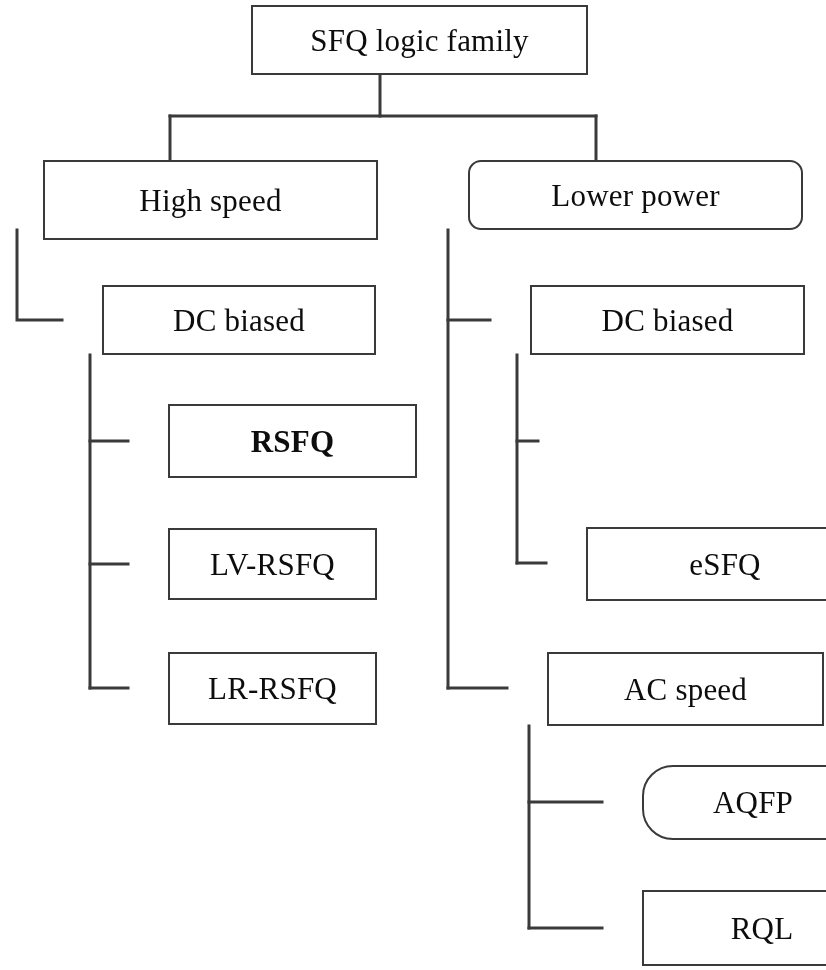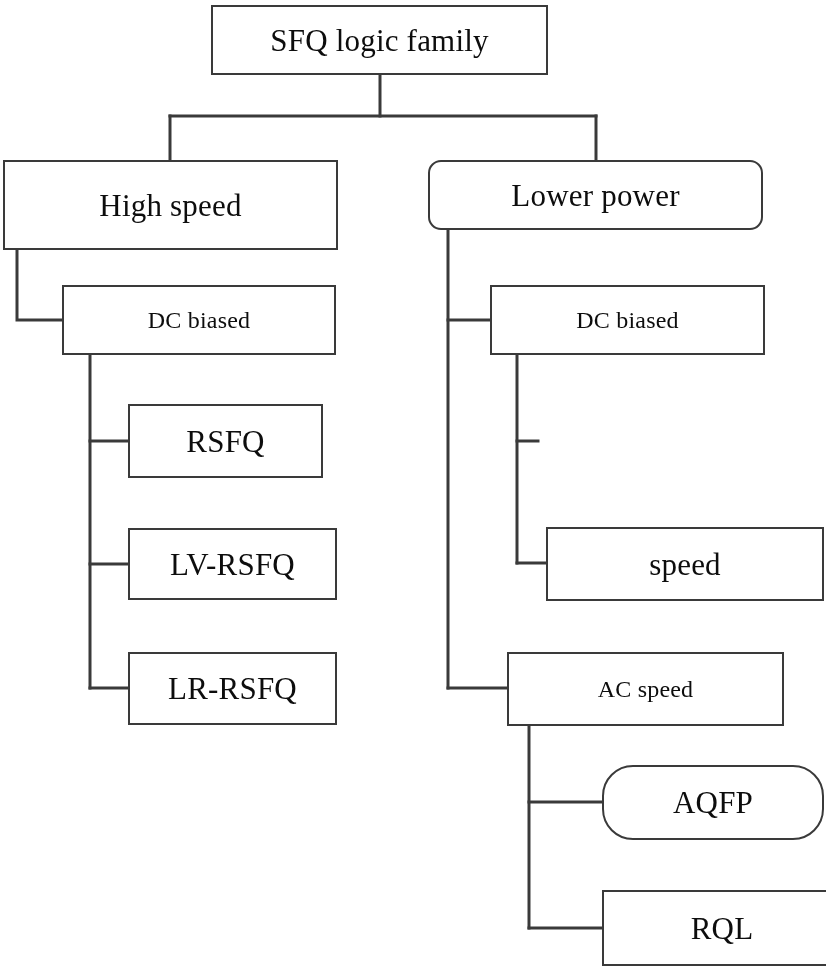--- a/index.html
+++ b/index.html
@@ -29,31 +29,32 @@
   }
   .node {
     position: absolute;
     box-sizing: border-box;
     background: #ffffff;
     border: 2px solid #3a3a3a;
     display: flex;
     align-items: center;
     justify-content: center;
     z-index: 2;
+    margin-left: 40px;
   }
   .node .label {
     font-family: "Liberation Serif", "DejaVu Serif", serif;
     color: #0d0d0d;
     line-height: 1;
     white-space: nowrap;
     letter-spacing: 0.2px;
   }
   .lvl-root .label { font-size: 31px; }
   .lvl-2 .label    { font-size: 31px; }
-  .lvl-3 .label    { font-size: 24px; }
+  .lvl-3 .label    { font-size: 31px; }
   .lvl-4 .label    { font-size: 31px; }
 </style>
 </head>
 <body>
 
 <div id="diagram">
 
   <svg id="connectors" viewBox="0 0 826 970" width="826" height="970" aria-hidden="true">
     <g fill="none" stroke="#3a3a3a" stroke-width="3" stroke-linecap="square">
 
@@ -81,51 +82,51 @@
       <path d="M 529 726 L 529 928"></path>
       <path d="M 529 802 L 602 802"></path>
       <path d="M 529 928 L 602 928"></path>
     </g>
   </svg>
 
   <div class="node lvl-root" style="left:211px; top:5px; width:337px; height:70px;">
     <span class="label">SFQ logic family</span>
   </div>
 
-  <div class="node lvl-2" style="left:3px; top:160px; width:335px; height:90px;">
+  <div class="node lvl-2" style="left:3px; top:160px; width:335px; height:80px;">
     <span class="label">High speed</span>
   </div>
 
   <div class="node lvl-2" style="left:428px; top:160px; width:335px; height:70px;border-radius:13px;">
     <span class="label">Lower power</span>
   </div>
 
   <div class="node lvl-3" style="left:62px; top:285px; width:274px; height:70px;">
     <span class="label">DC biased</span>
   </div>
 
   <div class="node lvl-3" style="left:490px; top:285px; width:275px; height:70px;">
     <span class="label">DC biased</span>
   </div>
 
-  <div class="node lvl-4" style="left:128px; top:404px; width:195px; height:74px;">
+  <div class="node lvl-4" style="left:128px; top:404px; width:249px; height:74px;font-weight:bold;">
     <span class="label">RSFQ</span>
   </div>
 
   <div class="node lvl-4" style="left:128px; top:528px; width:209px; height:72px;">
     <span class="label">LV-RSFQ</span>
   </div>
 
   <div class="node lvl-4" style="left:128px; top:652px; width:209px; height:73px;">
     <span class="label">LR-RSFQ</span>
   </div>
 
 
   <div class="node lvl-4" style="left:546px; top:527px; width:278px; height:74px;">
-    <span class="label">speed</span>
+    <span class="label">eSFQ</span>
   </div>
 
   <div class="node lvl-3" style="left:507px; top:652px; width:277px; height:74px;">
     <span class="label">AC speed</span>
   </div>
 
   <div class="node lvl-4" style="left:602px; top:765px; width:222px; height:75px;border-radius:31px;">
     <span class="label">AQFP</span>
   </div>
 

